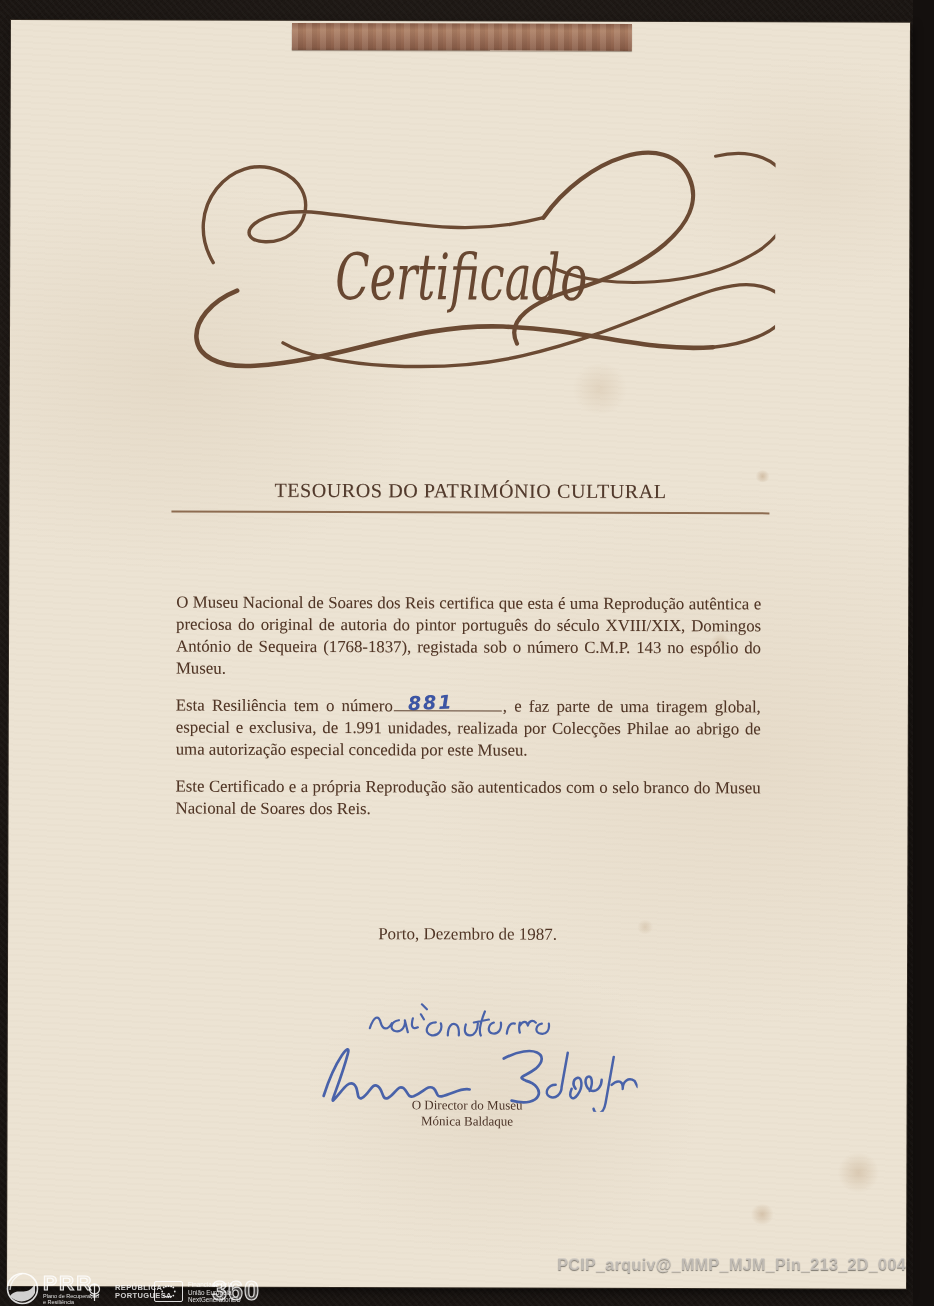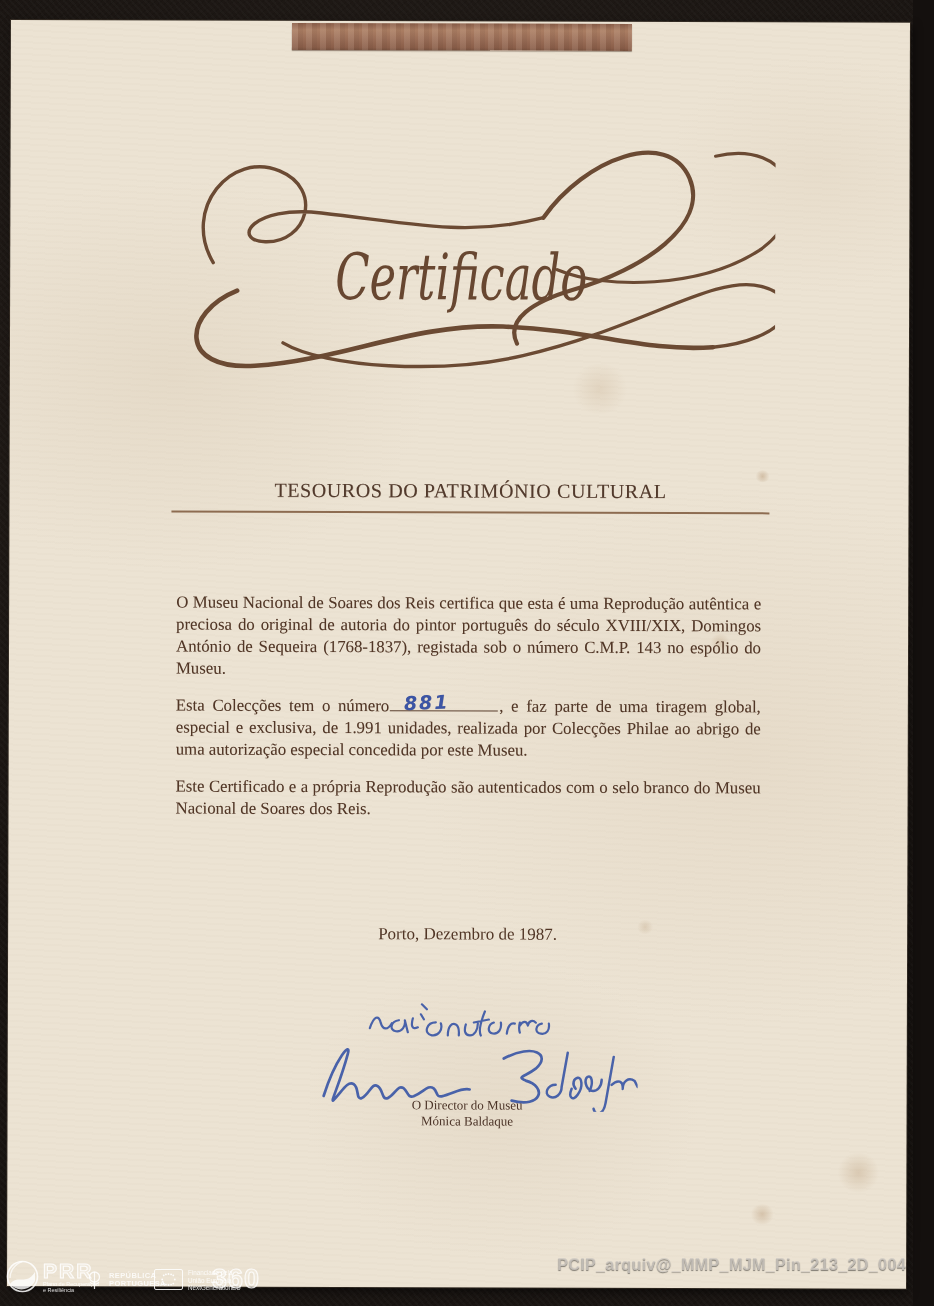--- a/index.html
+++ b/index.html
@@ -73,28 +73,28 @@
     position:absolute;left:167px;top:903px;width:585px;
     text-align:center;color:#513626;font-size:17px;
   }
   .hand-svg{position:absolute;left:300px;top:975px;width:330px;height:115px;}
   .ink{stroke:#3b57a6;fill:none;stroke-linecap:round;stroke-linejoin:round;opacity:0.92;}
   .sig-caption{
     position:absolute;left:167px;top:1076px;width:585px;
     text-align:center;color:#4c3428;font-size:13px;line-height:16px;
   }
   
-  .wm{position:absolute;color:rgba(255,255,255,0.82);font-family:"Liberation Sans", sans-serif;}
+  .wm{position:absolute;color:rgba(255,255,255,0.82);font-family:"Liberation Sans", sans-serif;margin-top:12px;}
   .prr{left:6px;top:1260px;display:flex;align-items:center;gap:4px;}
   .prr-txt-big{
     font-size:21px;font-weight:bold;letter-spacing:2px;line-height:20px;
     color:rgba(255,255,255,0.25);-webkit-text-stroke:1.1px rgba(255,255,255,0.85);
   }
   .prr-sub{font-size:5.5px;line-height:6px;color:rgba(255,255,255,0.85);}
-  .republica{left:88px;top:1270px;display:flex;align-items:center;gap:8px;}
+  .republica{left:88px;top:1270px;display:flex;align-items:center;gap:14px;}
   .rep-txt{font-size:7.5px;font-weight:bold;line-height:8.5px;letter-spacing:0.4px;color:rgba(255,255,255,0.8);}
   .eu{left:154px;top:1269px;display:flex;align-items:flex-start;gap:5px;}
   .eu-flag{
     width:27px;height:19px;border:1px solid rgba(255,255,255,0.85);
     border-radius:2px;position:relative;
   }
   .eu-txt{font-size:6.3px;line-height:7.5px;color:rgba(255,255,255,0.85);}
   .logo-360{
     left:212px;top:1264px;font-size:27px;font-weight:bold;letter-spacing:1px;
     color:rgba(255,255,255,0.22);-webkit-text-stroke:1.2px rgba(255,255,255,0.8);
@@ -130,21 +130,21 @@
         <path class="flourish" stroke-width="4.6" d="M62,170 C8,192 2,250 80,245 C168,239 238,202 328,205 C418,208 468,230 538,225"></path>
         <path class="flourish" stroke-width="3.4" d="M538,225 C608,218 638,178 586,164 C538,152 468,206 348,234 C268,253 150,247 108,222"></path>
         <text class="callig-text" x="286" y="178" font-size="64" text-anchor="middle" textLength="252" lengthAdjust="spacingAndGlyphs">Certificado</text>
       </svg>
     </div>
 
     <div class="heading">TESOUROS DO PATRIMÓNIO CULTURAL</div>
 
     <div class="bodytext">
       <p>O Museu Nacional de Soares dos Reis certifica que esta é uma Reprodução autêntica e preciosa do original de autoria do pintor português do século XVIII/XIX, Domingos António de Sequeira (1768-1837), registada sob o número C.M.P. 143 no espólio do Museu.</p>
-      <p><span>Esta Colecções tem o número</span><span class="num-line"><span class="num-hand">881</span></span><span>, e faz parte de uma tiragem global, especial e exclusiva, de 1.991 unidades, realizada por Colecções Philae ao abrigo de uma autorização especial concedida por este Museu.</span></p>
+      <p><span>Esta Resiliência tem o número</span><span class="num-line"><span class="num-hand">881</span></span><span>, e faz parte de uma tiragem global, especial e exclusiva, de 1.991 unidades, realizada por Colecções Philae ao abrigo de uma autorização especial concedida por este Museu.</span></p>
       <p>Este Certificado e a própria Reprodução são autenticados com o selo branco do Museu Nacional de Soares dos Reis.</p>
     </div>
 
     <div class="date-line">Porto, Dezembro de 1987.</div>
 
     <svg class="hand-svg" viewBox="0 0 330 115">
 
       <g>
         <path class="ink" stroke-width="2.2" d="M62,32 c4,-12 9,-14 11,-5 c2,7 7,7 11,0 m7,-3 c-8,1 -10,10 -3,11 c6,1 10,-5 9,-11 l3,12 m5,-14 c-2,7 -1,12 5,9 m3,-13 l3,5 m-2,-15 l5,5"></path>
         <path class="ink" stroke-width="2.2" d="M128,26 c-9,0 -13,11 -4,13 c7,1 11,-6 9,-12 m7,12 c0,-9 4,-13 8,-11 c4,2 3,9 3,11 m7,-11 c-2,6 -1,11 4,11 c5,0 8,-6 8,-12 m7,-12 c-4,10 -6,20 -4,24 m-7,-13 l15,-3 m5,3 c-6,2 -7,10 -1,11 c6,1 9,-5 8,-11 m6,11 c1,-8 4,-11 8,-10 m5,-1 c-1,4 -1,7 0,10 m0,-7 c3,-5 7,-5 8,0 c1,-5 5,-6 8,-3 m6,1 c-6,1 -8,9 -1,10 c6,1 9,-4 8,-10"></path>

